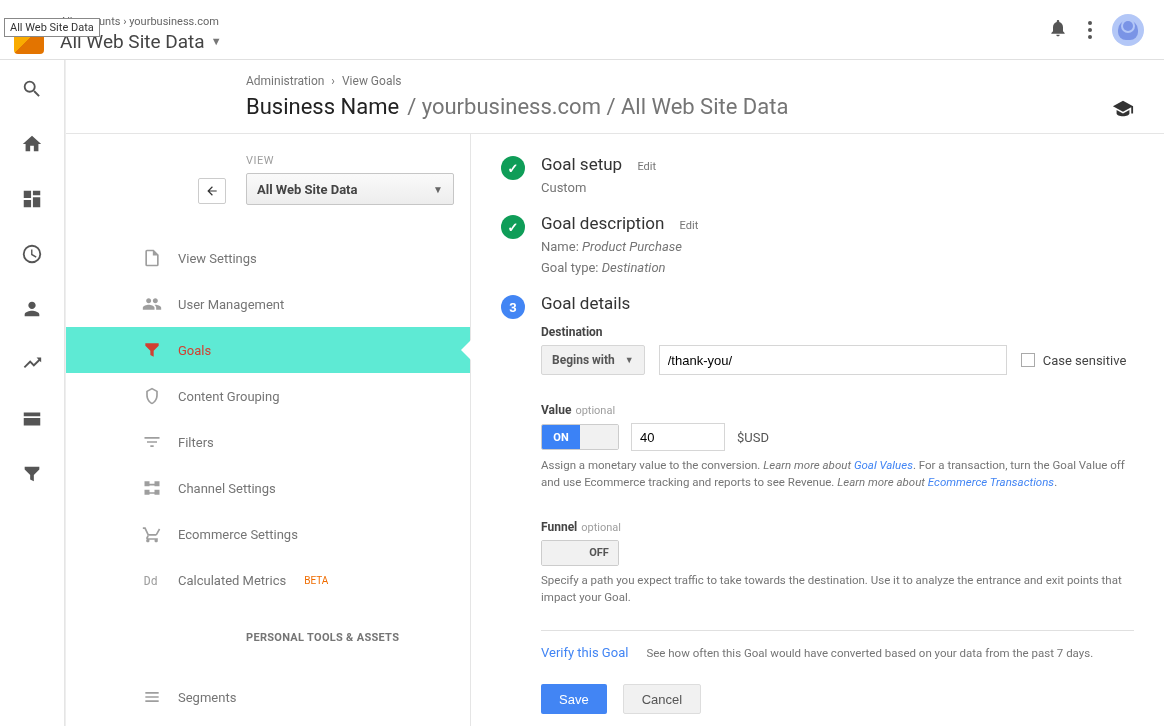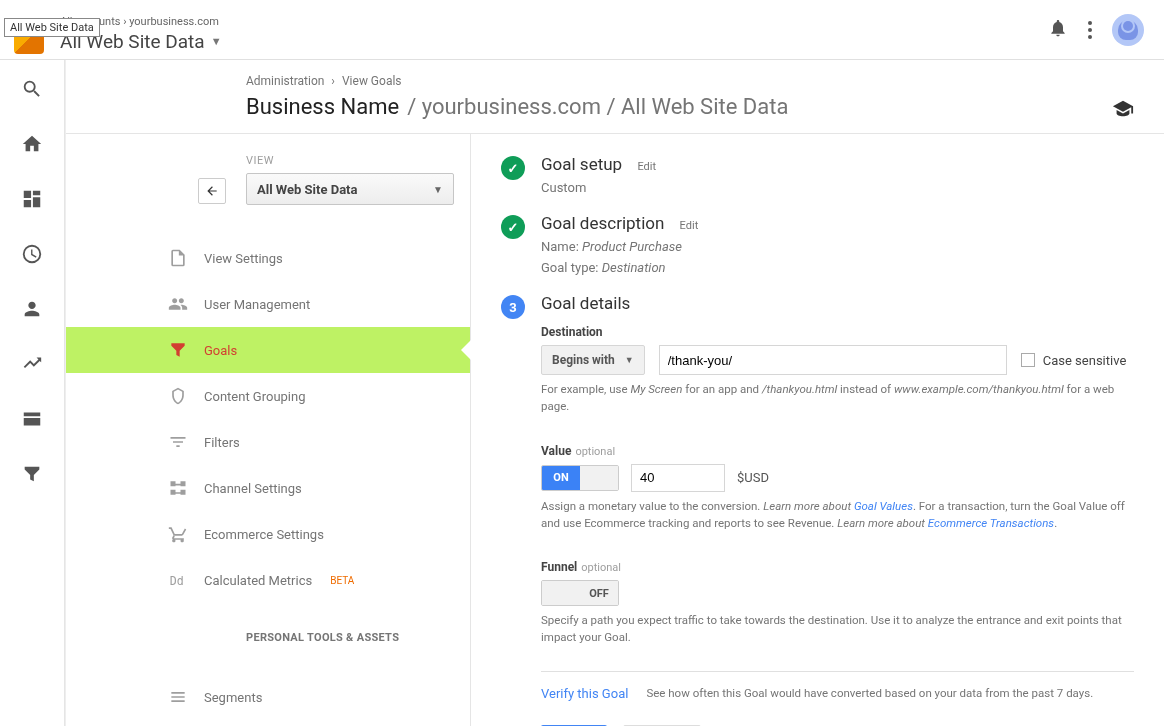--- a/index.html
+++ b/index.html
@@ -37,22 +37,22 @@
   .cap-icon { position: absolute; right: 30px; top: 38px; }
   .cap-icon svg { width: 22px; height: 22px; fill: #333; }
   
   .admin-body { display: flex; }
   .admin-left { width: 405px; border-right: 1px solid #e5e5e5; padding: 20px 0 30px 0; position: relative; }
   .back-btn { position: absolute; left: 132px; top: 44px; width: 28px; height: 26px; border: 1px solid #ccc; background: #fff; display: flex; align-items: center; justify-content: center; font-size: 14px; cursor: pointer; border-radius: 2px; }
   .view-label { font-size: 11px; color: #9e9e9e; letter-spacing: 0.5px; margin-left: 180px; margin-bottom: 6px; }
   .view-dropdown { margin-left: 180px; width: 208px; height: 32px; border: 1px solid #c6c6c6; background: linear-gradient(#fafafa, #ededed); border-radius: 2px; display: flex; align-items: center; padding: 0 10px; font-size: 13px; font-weight: bold; color: #444; cursor: pointer; position: relative; }
   .view-dropdown .dd-caret { margin-left: auto; font-size: 10px; color: #666; }
   .view-menu { list-style: none; margin-top: 30px; }
-  .view-menu li { display: flex; align-items: center; height: 46px; padding-left: 102px; cursor: pointer; color: #757575; font-size: 13px; gap: 16px; }
-  .view-menu li.active { background: #bef264; color: #d23f31; position: relative; }
+  .view-menu li { display: flex; align-items: center; height: 46px; padding-left: 76px; cursor: pointer; color: #757575; font-size: 13px; gap: 16px; }
+  .view-menu li.active { background: #5eead4; color: #d23f31; position: relative; }
   .view-menu li.active::after { content:''; position:absolute; right:-1px; top:50%; transform:translateY(-50%); width:0; height:0; border-top:10px solid transparent; border-bottom:10px solid transparent; border-right:10px solid #fff; }
   .view-menu li svg { width: 20px; height: 20px; fill: #9e9e9e; flex-shrink: 0; }
   .view-menu li.active svg { fill: #d23f31; }
   .beta-tag { color: #ef6c00; font-size: 10px; margin-left: 2px; }
   .section-label { font-size: 11px; color: #757575; font-weight: bold; letter-spacing: 0.3px; margin: 28px 0 4px 180px; }
   
   .admin-right { flex: 1; padding: 20px 30px 30px 30px; }
   .step-row { display: flex; align-items: flex-start; gap: 16px; margin-bottom: 4px; }
   .step-icon { width: 24px; height: 24px; border-radius: 50%; display: flex; align-items: center; justify-content: center; flex-shrink: 0; font-size: 13px; font-weight: bold; color: #fff; margin-top: 2px; }
   .step-icon.done { background: #0f9d58; }
@@ -283,23 +283,20 @@
                 <div class="match-dd">
                   <span>Begins with</span>
                     <span class="dd-caret">▼</span>
                 </div>
                 <input class="dest-input" value="/thank-you/" style="">
                 <label class="cs-check">
                   <span class="box"></span>
                     <span>Case sensitive</span>
                 </label>
               </div>
-              <div class="hint">
-                <span>For example, use </span><span class="italic">My Screen</span><span> for an app and </span><span class="italic">/thankyou.html</span><span> instead of </span><span class="italic">www.example.com/thankyou.html</span><span> for a web page.</span>
-              </div>
 
               <div class="gap-block"></div>
               <div class="field-label"><span>Value</span><span class="opt">optional</span></div>
               <div class="toggle-row">
                 <div class="toggle on">
                   <div class="half left">ON</div>
                   <div class="half right"></div>
                 </div>
                 <input class="val-input" value="40" style="">
                 <span class="currency">$USD</span>

